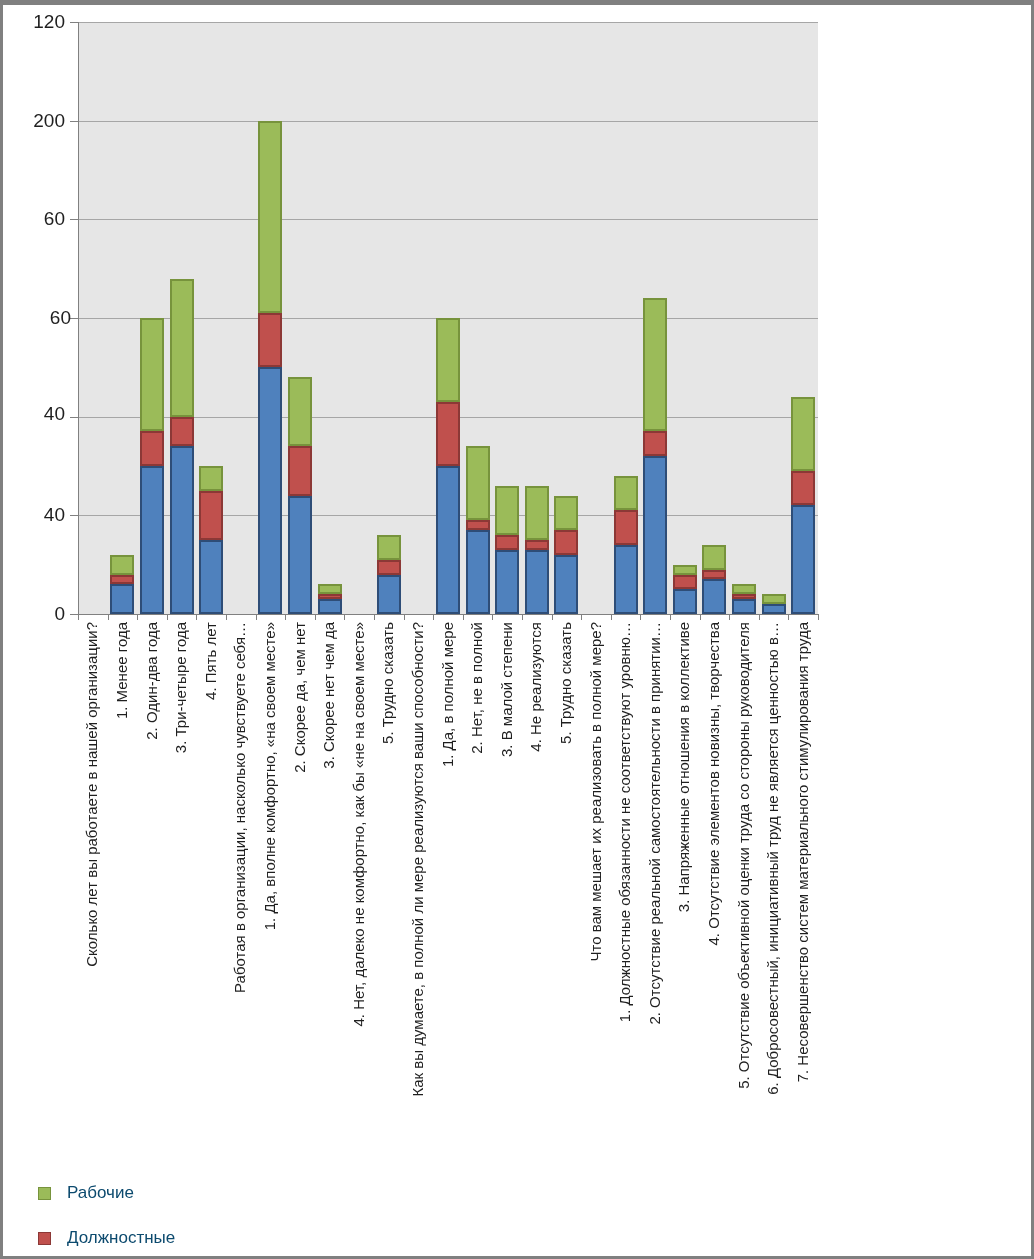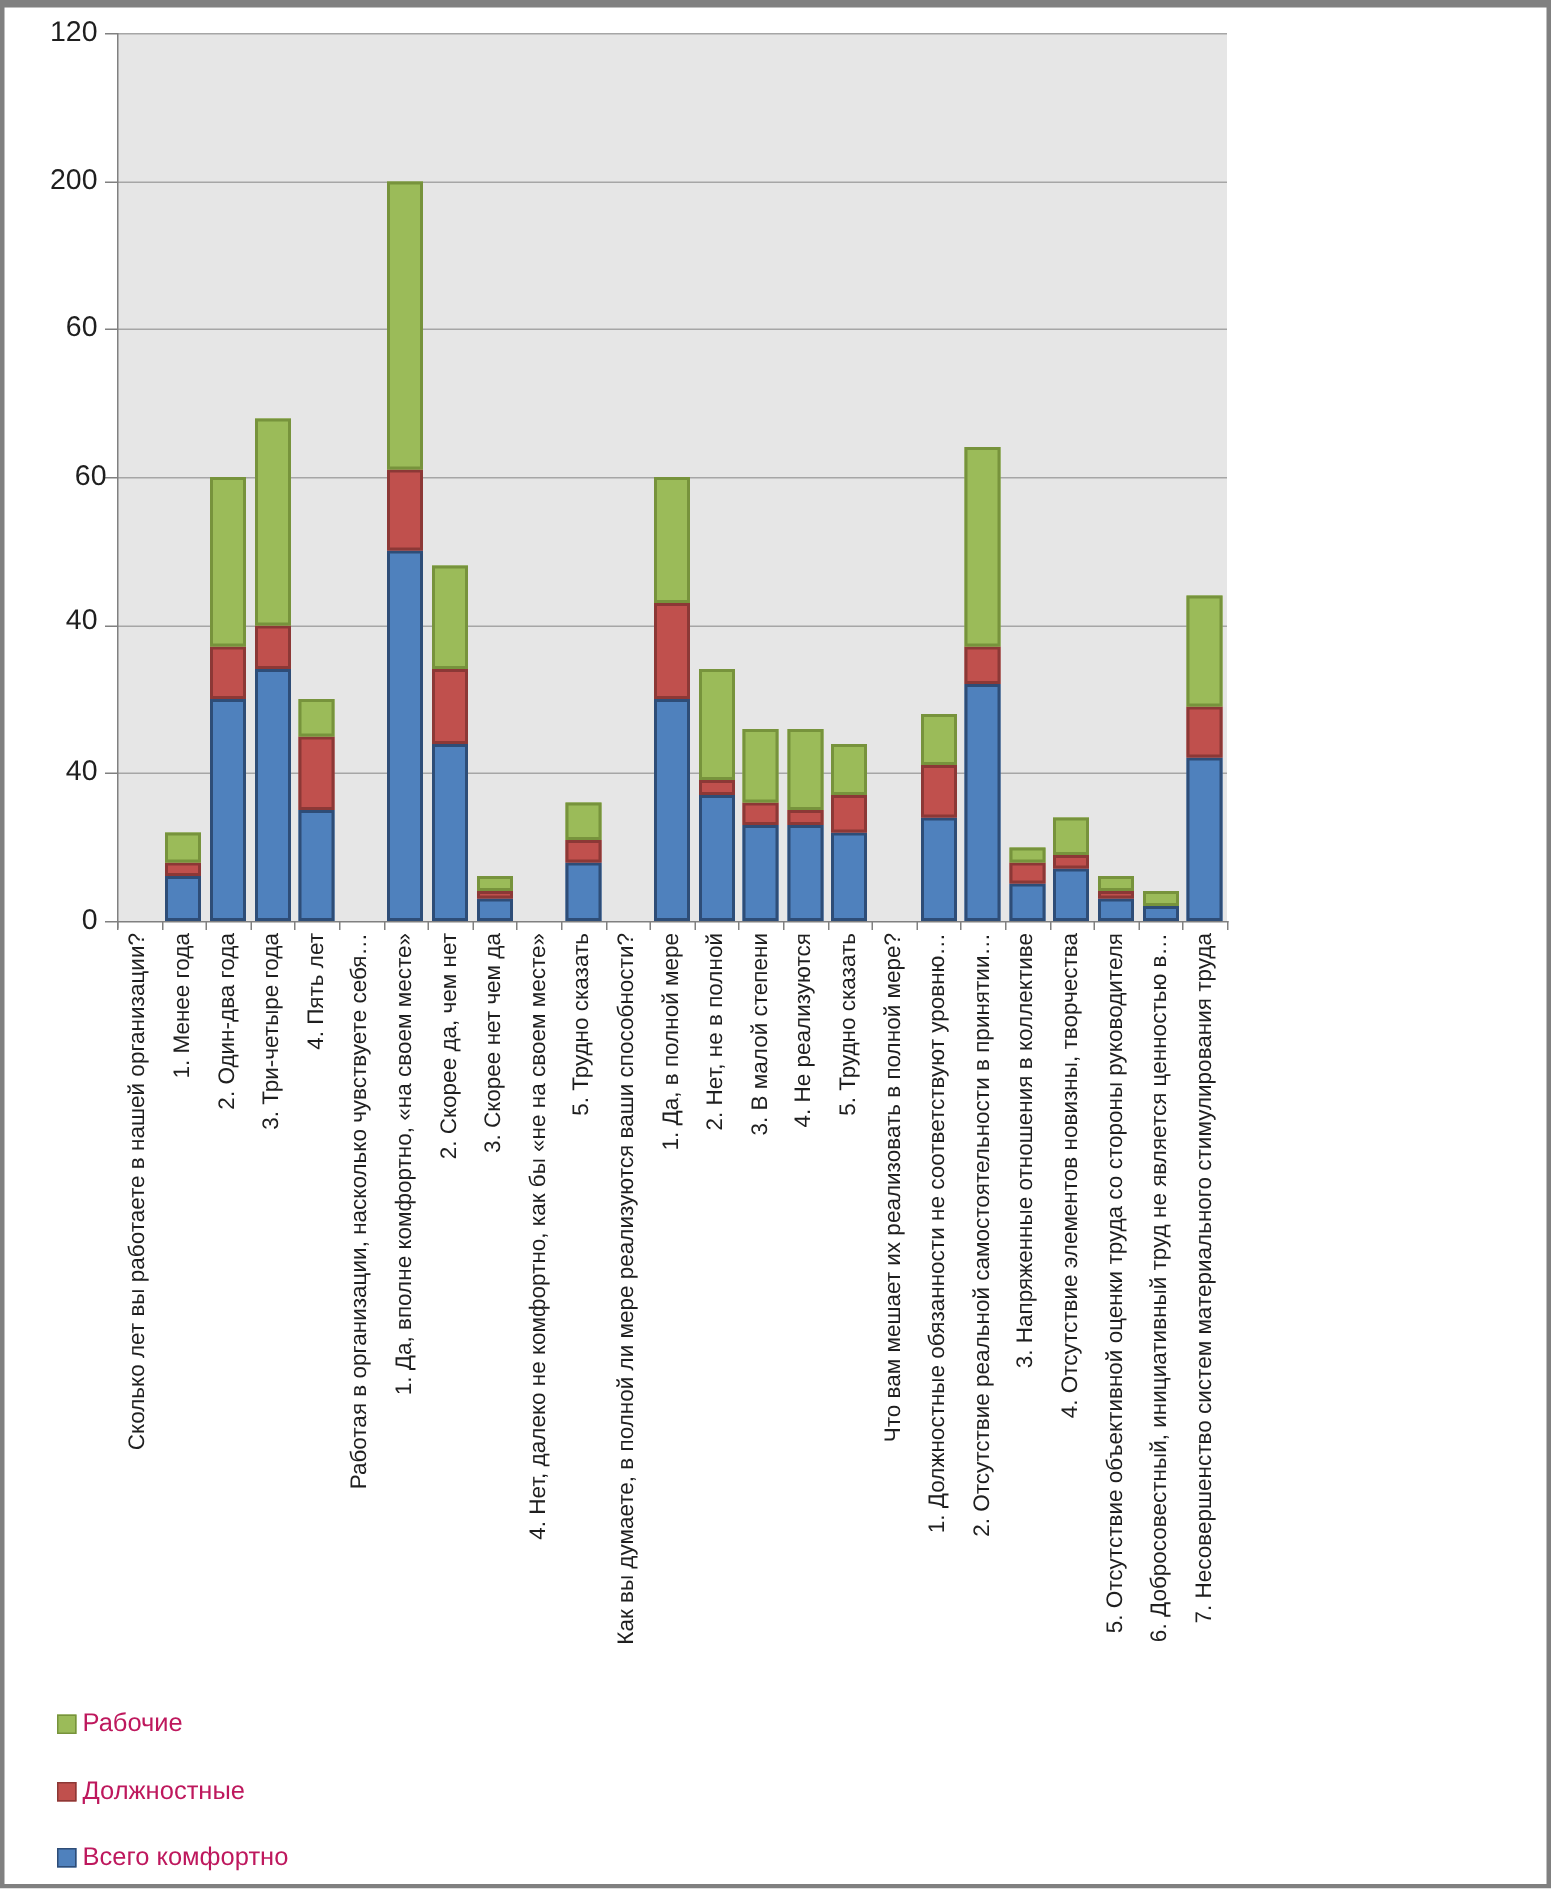--- a/index.html
+++ b/index.html
@@ -25,22 +25,22 @@
   }
   .bar-seg{position:absolute;box-sizing:border-box;}
   .x-label{
     position:absolute;
     writing-mode:vertical-rl;
     transform:rotate(180deg);
     white-space:nowrap;
     font-size:15px;line-height:18px;color:#1f1f1f;
   }
   .legend-item{
-    position:absolute;display:flex;align-items:center;gap:4px;
-    font-size:17px;color:#be185d;
+    position:absolute;display:flex;align-items:center;gap:16px;
+    font-size:17px;color:#0c4a6e;margin-top:44px;
   }
   .legend-swatch{width:13px;height:13px;box-sizing:border-box;}
 </style>
 </head>
 <body>
 
 <div id="frame">
   <div id="chart-canvas">
       <div class="plot-bg" style="left: 75px; top: 17px; width: 740px; height: 592px;"></div>
       <div class="y-tick" style="left: 67px; top: 609px; width: 8px; background: rgb(128, 128, 128);"></div>

